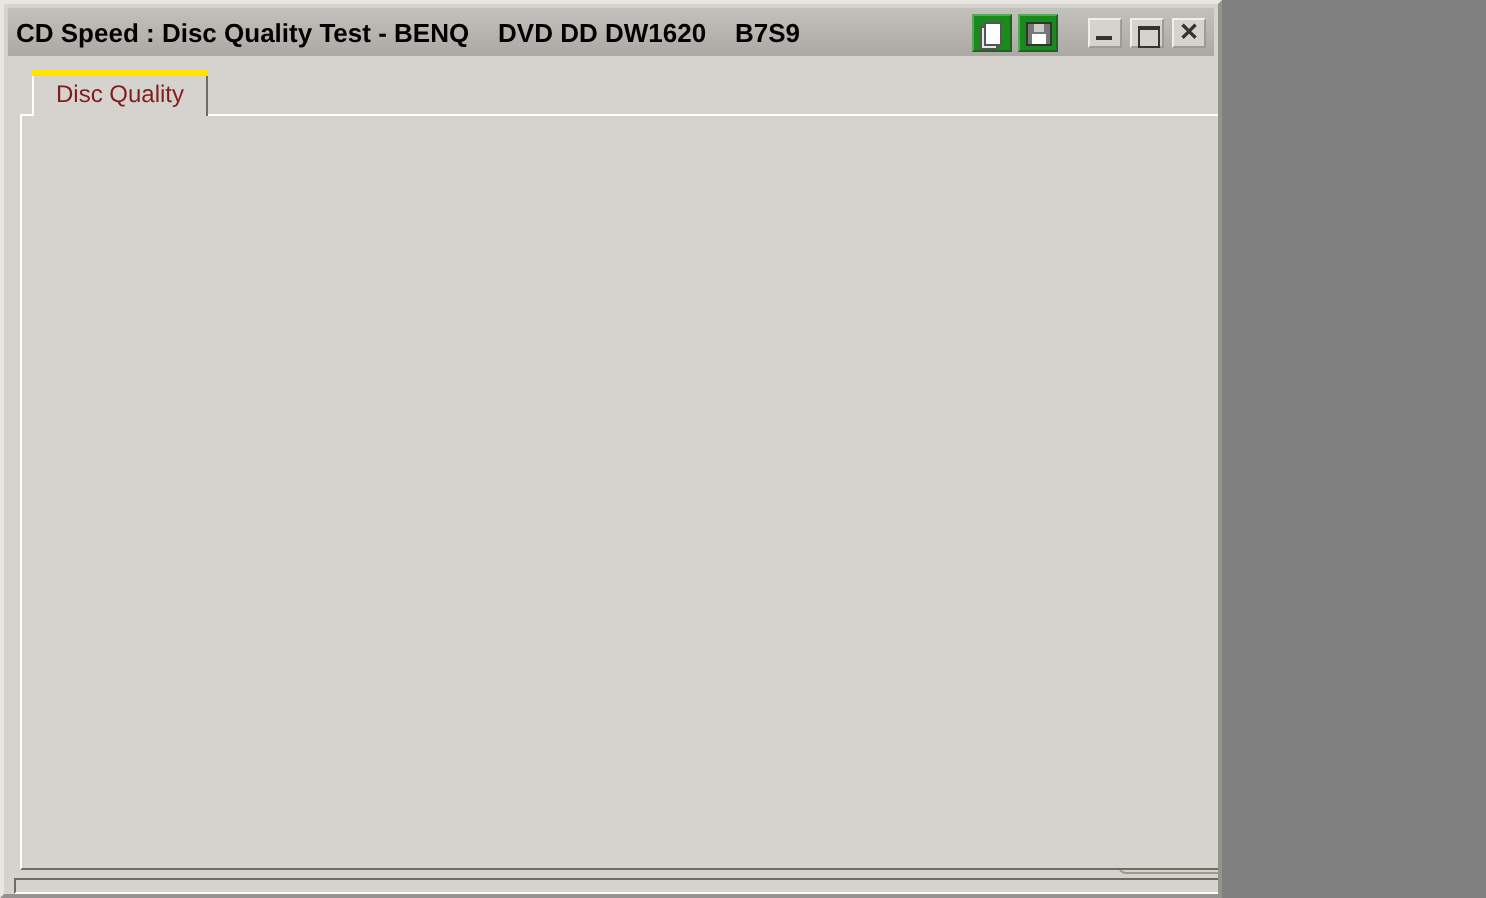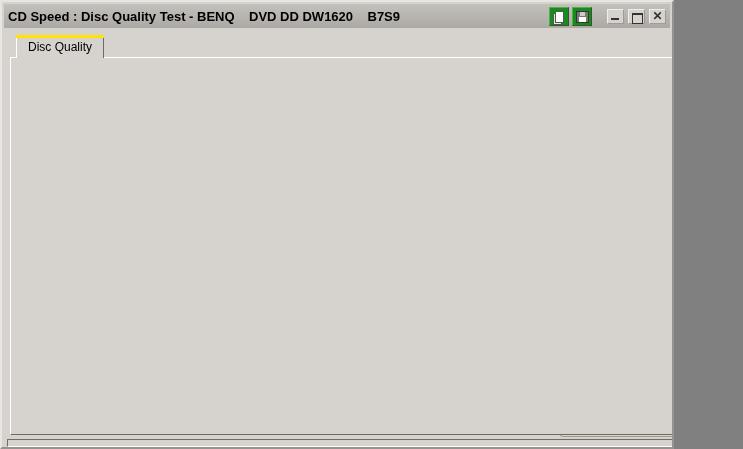--- a/index.html
+++ b/index.html
@@ -1,38 +1,38 @@
 <!DOCTYPE html>
 <html><head>
 <meta charset="utf-8">
 <style>
   html,body{margin:0;padding:0;background:#808080;font-family:"Liberation Sans",sans-serif;}
   *{box-sizing:border-box;}
-  .win{position:relative;width:674px;height:449px;background:#d6d3ce;
+  .win{position:relative;width:611px;height:449px;background:#d6d3ce;
        border:2px outset #e8e6e1;overflow:hidden;}
   
   .titlebar{position:absolute;left:2px;top:2px;right:2px;height:24px;
     background:linear-gradient(180deg,#c3c1bc,#aca9a4);display:flex;align-items:center;padding:0 4px;}
   .title-text{font-size:13px;font-weight:bold;color:#000;white-space:pre;flex:1;overflow:hidden;}
   .tb-icons{display:flex;align-items:center;gap:3px;}
   .gicon{width:20px;height:19px;background:#1b8a1d;border:1px outset #4db04e;position:relative;}
   .gicon .doc{position:absolute;left:5px;top:3px;width:9px;height:12px;background:#fff;border:1px solid #555;}
   .gicon .doc2{position:absolute;left:3px;top:5px;width:9px;height:12px;background:#e8e8e8;border:1px solid #555;}
   .gicon .fl{position:absolute;left:3px;top:3px;width:13px;height:12px;background:#777;border:1px solid #333;}
   .gicon .fl:after{content:"";position:absolute;left:2px;bottom:0;width:7px;height:5px;background:#fff;}
   .gicon .fl:before{content:"";position:absolute;left:3px;top:0;width:5px;height:4px;background:#ccc;}
   .winbtn{width:17px;height:15px;background:#d6d3ce;border:1px outset #f0eee9;
     font-size:10px;line-height:12px;text-align:center;color:#222;position:relative;margin-left:1px;}
   .winbtn.min:after{content:"";position:absolute;left:3px;bottom:3px;width:8px;height:2px;background:#333;}
   .winbtn.max:after{content:"";position:absolute;left:3px;top:3px;width:9px;height:8px;border:1px solid #333;border-top-width:2px;}
   .winbtn.close{font-size:12px;font-weight:bold;color:#333;}
   .spacer8{width:8px;}
   
   .tab{position:absolute;left:14px;top:33px;width:88px;height:23px;background:#d6d3ce;z-index:3;
-    border-left:1px solid #fff;border-right:1px solid #6e6c63;font-size:12px;color:#000000;
+    border-left:1px solid #fff;border-right:1px solid #6e6c63;font-size:12px;color:#7f1d1d;
     display:flex;align-items:center;justify-content:center;}
   .tab .hl{position:absolute;left:-1px;top:0;right:-1px;height:3px;background:#ffe400;}
   .page{position:absolute;left:8px;top:55px;width:727px;height:378px;background:#d6d3ce;
     border:1px solid;border-color:#ffffff #6e6c63 #6e6c63 #ffffff;z-index:1;}
   .statusbar{position:absolute;left:5px;top:437px;width:733px;height:8px;
     border:1px solid;border-color:#6e6c63 #ffffff #ffffff #6e6c63;background:#d6d3ce;}
   .vsep{position:absolute;left:549px;top:60px;height:370px;width:2px;
     border-left:1px solid #8f8d85;border-right:1px solid #fff;}
   
   .chart-svg{position:absolute;}

